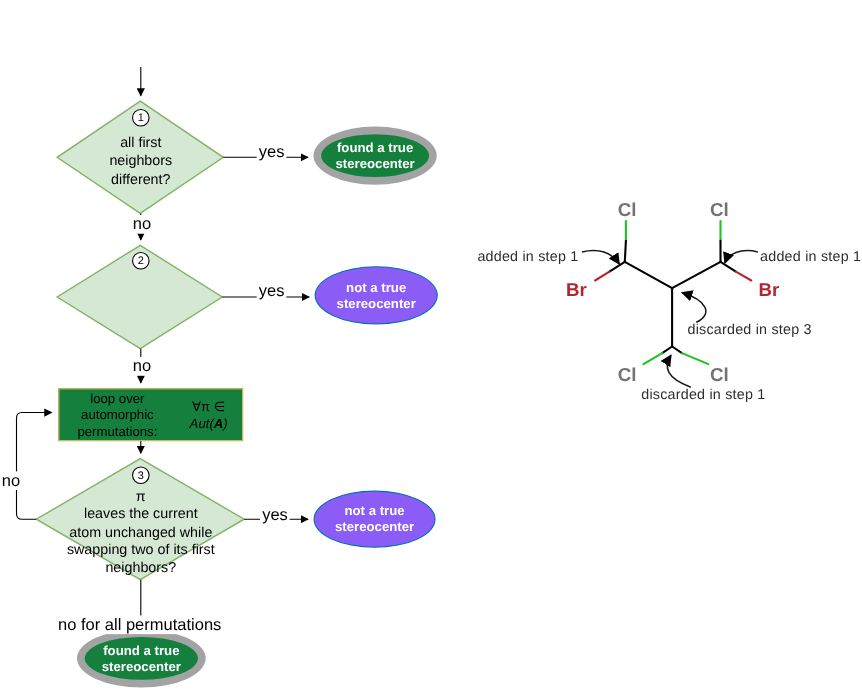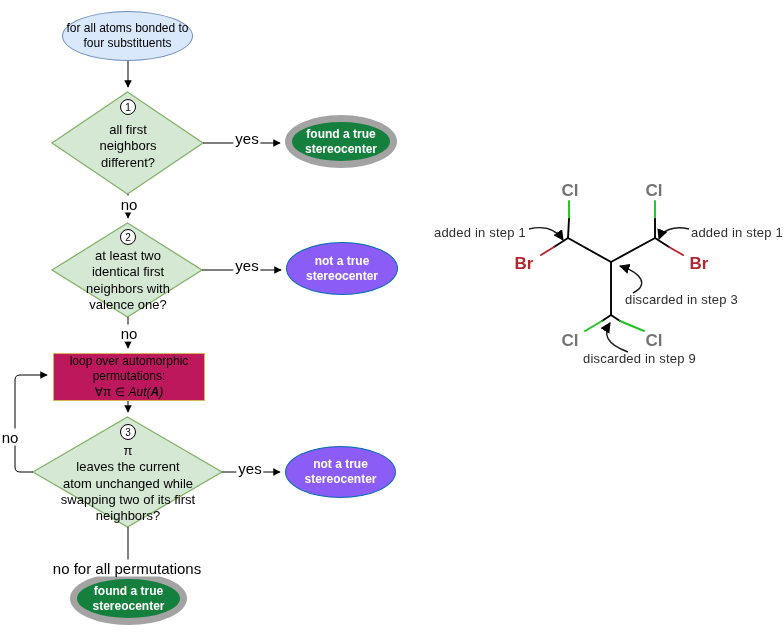--- a/index.html
+++ b/index.html
@@ -13,22 +13,22 @@
   .node{position:absolute;display:flex;align-items:center;justify-content:center;
         text-align:center;font-size:12px;line-height:1.25;box-sizing:border-box;}
   .ellipse{border-radius:50%;}
   .start{left:62px;top:11px;width:131px;height:50px;background:#dae8fc;border:1px solid #6c8ebf;}
   .outcome-true{background:#15803d;border:7px solid #a3a3a3;color:#fff;font-weight:bold;}
   .outcome-not{background:#8b5cf6;border:1px solid #006eaf;color:#fff;font-weight:bold;}
   .e1{left:285px;top:115px;width:112px;height:53px;}
   .e2{left:286px;top:242px;width:112px;height:53px;}
   .e3{left:285px;top:446px;width:111px;height:52px;}
   .efinal{left:70px;top:572px;width:117px;height:53px;}
-  .loopbox{left:53px;top:353px;width:152px;height:48px;background:#be185d;border:1px solid #d6b656;
-           flex-direction:column;justify-content:center;}
+  .loopbox{left:53px;top:353px;width:168px;height:48px;background:#15803d;border:1px solid #d6b656;
+           flex-direction:row;justify-content:center;}
   .formula{margin-top:1px;}
   .formula .it{font-style:italic;margin-top:36px;}
   .formula .bd{font-style:italic;font-weight:bold;}
   .dtext{position:absolute;text-align:center;font-size:13px;line-height:1.25;}
   .d1t{left:63px;top:122px;width:130px;}
   .d2t{left:58px;top:248px;width:140px;}
   .d3t{left:33px;top:443px;width:190px;}
   .numcircle{position:absolute;width:14px;height:14px;border:1px solid #000;border-radius:50%;
              background:#fff;font-size:10px;display:flex;align-items:center;justify-content:center;}
   .n1{left:120px;top:99px;}
@@ -92,33 +92,27 @@
     </g>
 
     <g stroke="#1a1a1a" stroke-width="1.4" fill="none">
       <path d="M 529 229 C 546 225 557 231 563 240" marker-end="url(#arr)"></path>
       <path d="M 689 229 C 673 225 662 231 659 239" marker-end="url(#arr)"></path>
       <path d="M 633 293 C 649 285 642 273 620 266" marker-end="url(#arr)"></path>
       <path d="M 628 352 C 606 344 603 334 610 323" marker-end="url(#arr)"></path>
     </g>
   </svg>
 
-  <div class="node ellipse start pre">for all atoms bonded to
-four substituents</div>
 
   <div class="numcircle n1">1</div>
   <div class="dtext d1t pre">all first
 neighbors
 different?</div>
 
   <div class="numcircle n2">2</div>
-  <div class="dtext d2t pre">at least two
-identical first
-neighbors with
-valence one?</div>
 
   <div class="node loopbox">
     <div class="pre">loop over automorphic
 permutations:</div>
     <div class="formula"><span>∀π ∈ </span><span class="it">Aut(</span><span class="bd">A</span><span class="it">)</span></div>
   </div>
 
   <div class="numcircle n3">3</div>
   <div class="dtext d3t pre">π
 leaves the current
@@ -146,15 +140,15 @@
   <div class="atom cl" style="left:570px;top:191px;">Cl</div>
   <div class="atom cl" style="left:654px;top:191px;">Cl</div>
   <div class="atom br" style="left:524px;top:264px;">Br</div>
   <div class="atom br" style="left:699px;top:264px;">Br</div>
   <div class="atom cl" style="left:570px;top:341px;">Cl</div>
   <div class="atom cl" style="left:654px;top:341px;">Cl</div>
 
   <div class="anno a-left">added in step 1</div>
   <div class="anno a-right">added in step 1</div>
   <div class="anno a-d3">discarded in step 3</div>
-  <div class="anno a-d2">discarded in step 9</div>
+  <div class="anno a-d2">discarded in step 1</div>
 
 </div>
 
 </body></html>

